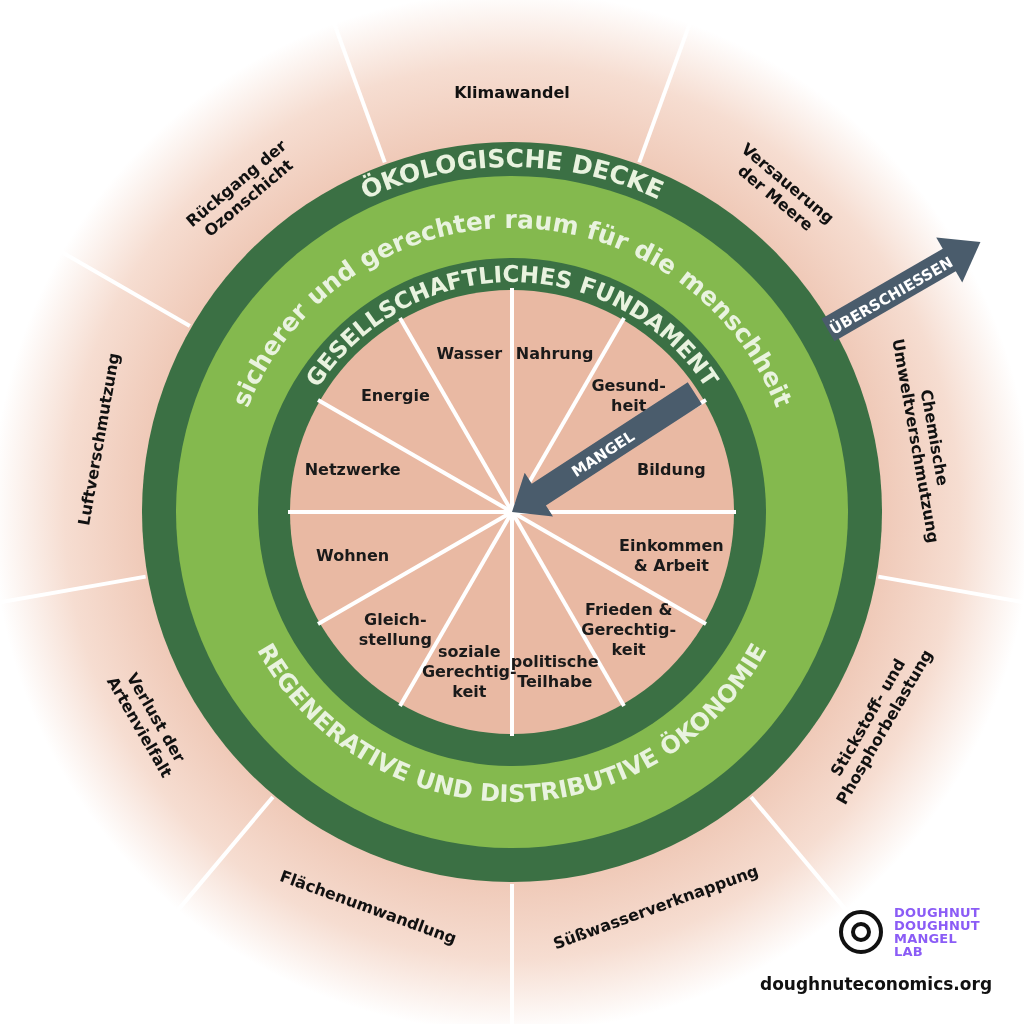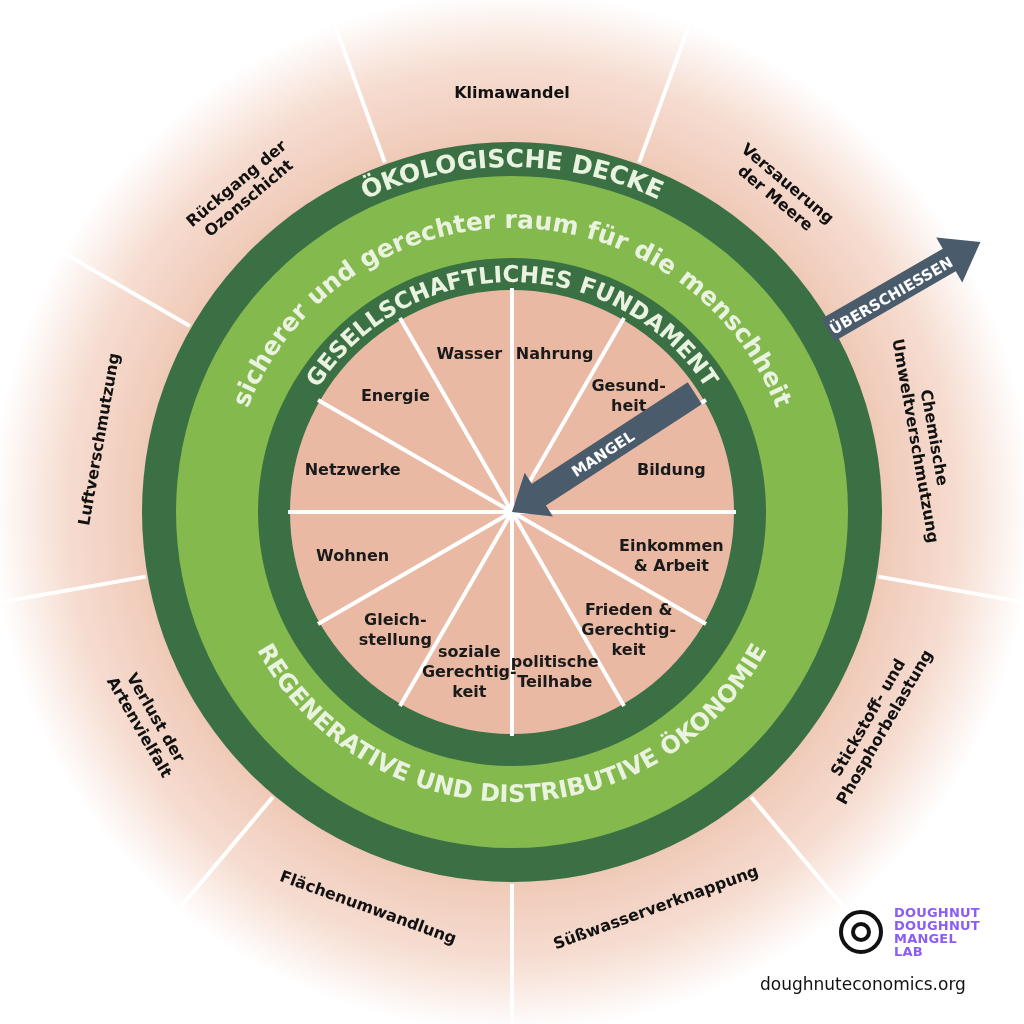--- a/index.html
+++ b/index.html
@@ -3,21 +3,21 @@
 <meta charset="utf-8">
 <style>
   html,body{margin:0;padding:0;background:#ffffff;}
   body{width:1024px;height:1024px;overflow:hidden;position:relative;font-family:"DejaVu Sans",sans-serif;}
   #diagram{position:absolute;left:0;top:0;}
   .lbl-outer{fill:#111111;font-family:"DejaVu Sans",sans-serif;font-weight:bold;font-size:16px;}
   .lbl-inner{fill:#1a1a1a;font-family:"DejaVu Sans",sans-serif;font-weight:bold;font-size:16px;}
   .ring-title{fill:#e9f3df;font-family:"DejaVu Sans",sans-serif;font-weight:bold;}
   .logo{position:absolute;left:838px;top:906px;display:flex;align-items:center;}
   .logo-text{font-family:"DejaVu Sans",sans-serif;font-weight:bold;font-size:13px;line-height:13px;color:#8b5cf6;margin-left:10px;letter-spacing:0.2px;}
-  .logo-url{position:absolute;left:760px;top:974px;font-family:"DejaVu Sans",sans-serif;font-weight:normal;font-size:17px;color:#111;}
+  .logo-url{position:absolute;left:760px;top:974px;font-family:"DejaVu Sans",sans-serif;font-weight:bold;font-size:17px;color:#111;}
 </style>
 </head>
 <body>
 
 <svg id="diagram" width="1024" height="1024" viewBox="0 0 1024 1024">
   <defs>
     <radialGradient id="outerFade" cx="512" cy="512" r="520" gradientUnits="userSpaceOnUse">
       <stop offset="0.70" stop-color="#efc8b6"></stop>
       <stop offset="0.86" stop-color="#f6ddd1"></stop>
       <stop offset="1" stop-color="#ffffff"></stop>

